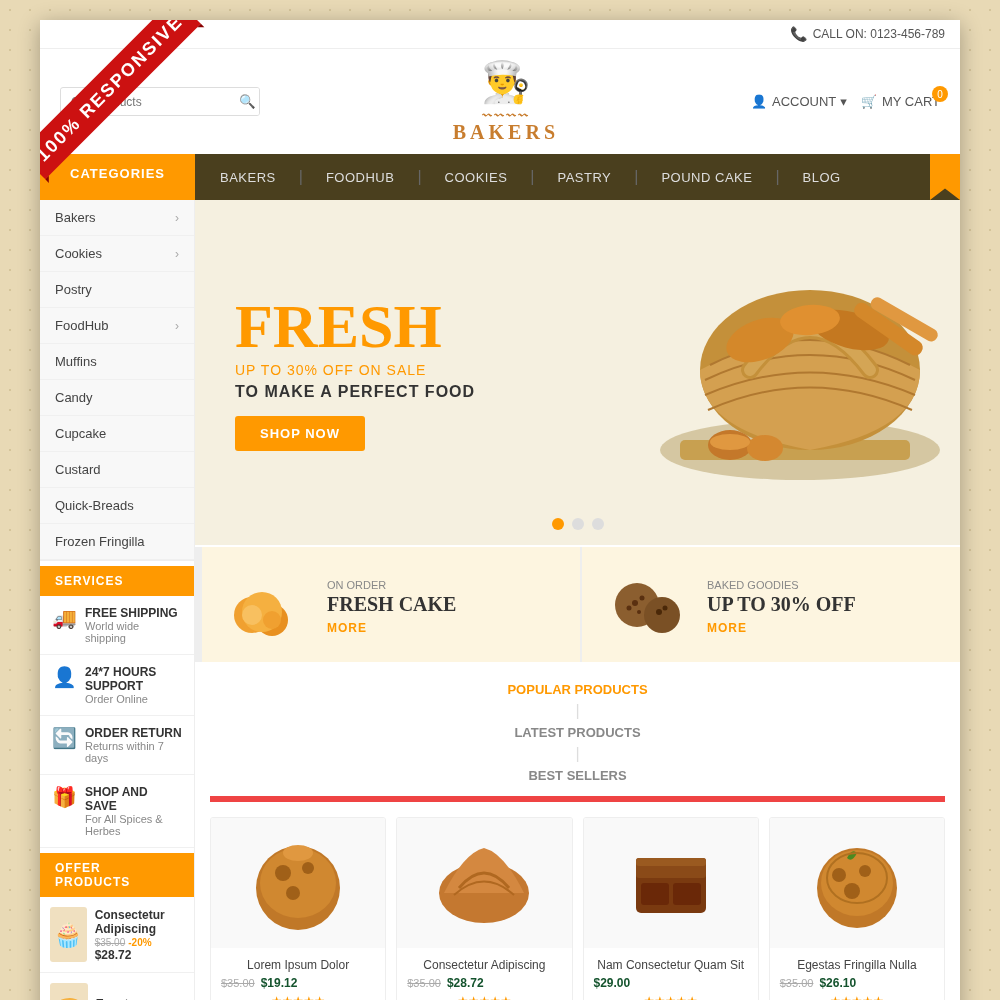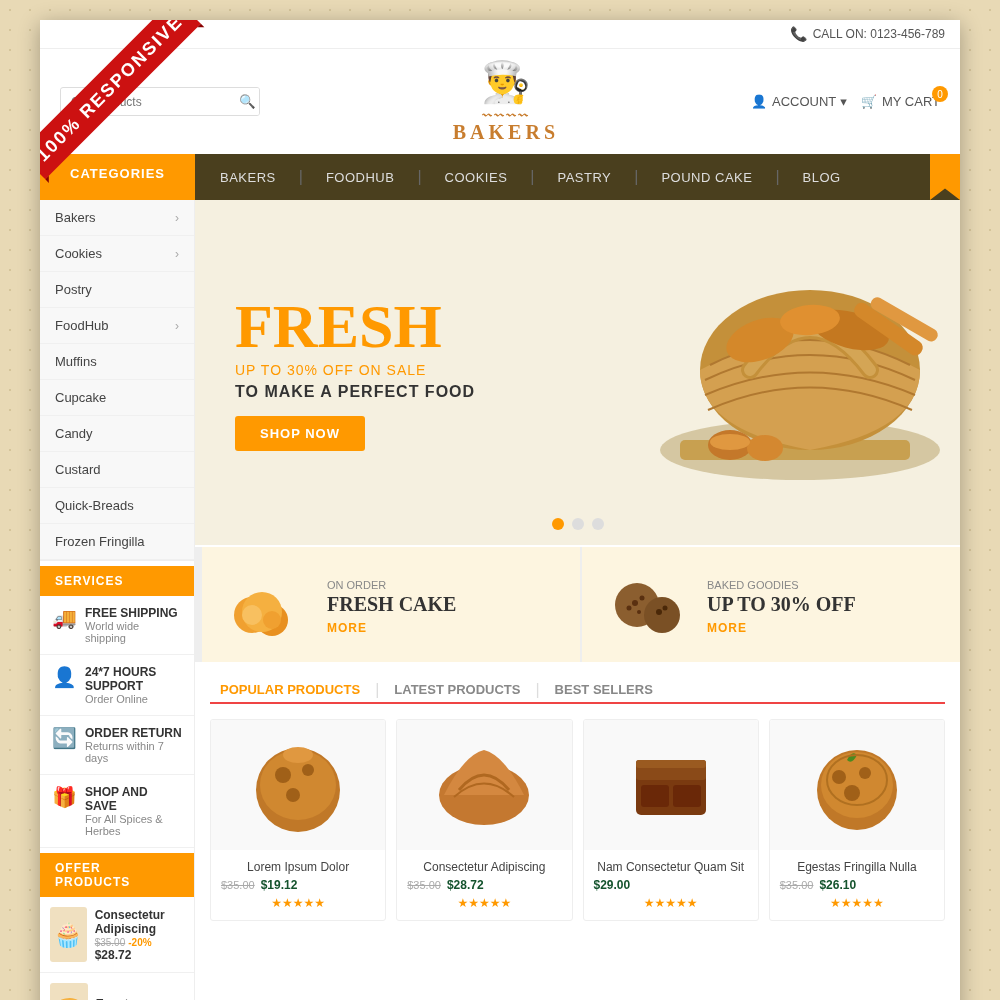--- a/index.html
+++ b/index.html
@@ -402,21 +402,23 @@
     }
     
     .products-section {
       padding: 15px;
     }
     .products-tabs {
       display: flex;
       align-items: center;
       gap: 0;
       margin-bottom: 15px;
-      border-bottom: 2px solid #ef4444;
+      border-bottom: 6px solid #ef4444;
+      padding-bottom: 8px;
+      flex-direction: column;
     }
     .products-tab {
       font-size: 13px;
       font-weight: bold;
       cursor: pointer;
       padding: 5px 10px;
       text-transform: uppercase;
       color: #888;
     }
     .products-tab.active { color: #f90; }
@@ -528,24 +530,24 @@
           <span>Postry</span>
         </div>
         <div class="sidebar-cat-item">
           <span>FoodHub</span>
           <span class="arrow">›</span>
         </div>
         <div class="sidebar-cat-item">
           <span>Muffins</span>
         </div>
         <div class="sidebar-cat-item">
+          <span>Candy</span>
+        </div>
+        <div class="sidebar-cat-item">
           <span>Cupcake</span>
-        </div>
-        <div class="sidebar-cat-item">
-          <span>Candy</span>
         </div>
         <div class="sidebar-cat-item">
           <span>Custard</span>
         </div>
         <div class="sidebar-cat-item">
           <span>Quick-Breads</span>
         </div>
         <div class="sidebar-cat-item">
           <span>Frozen Fringilla</span>
         </div>

